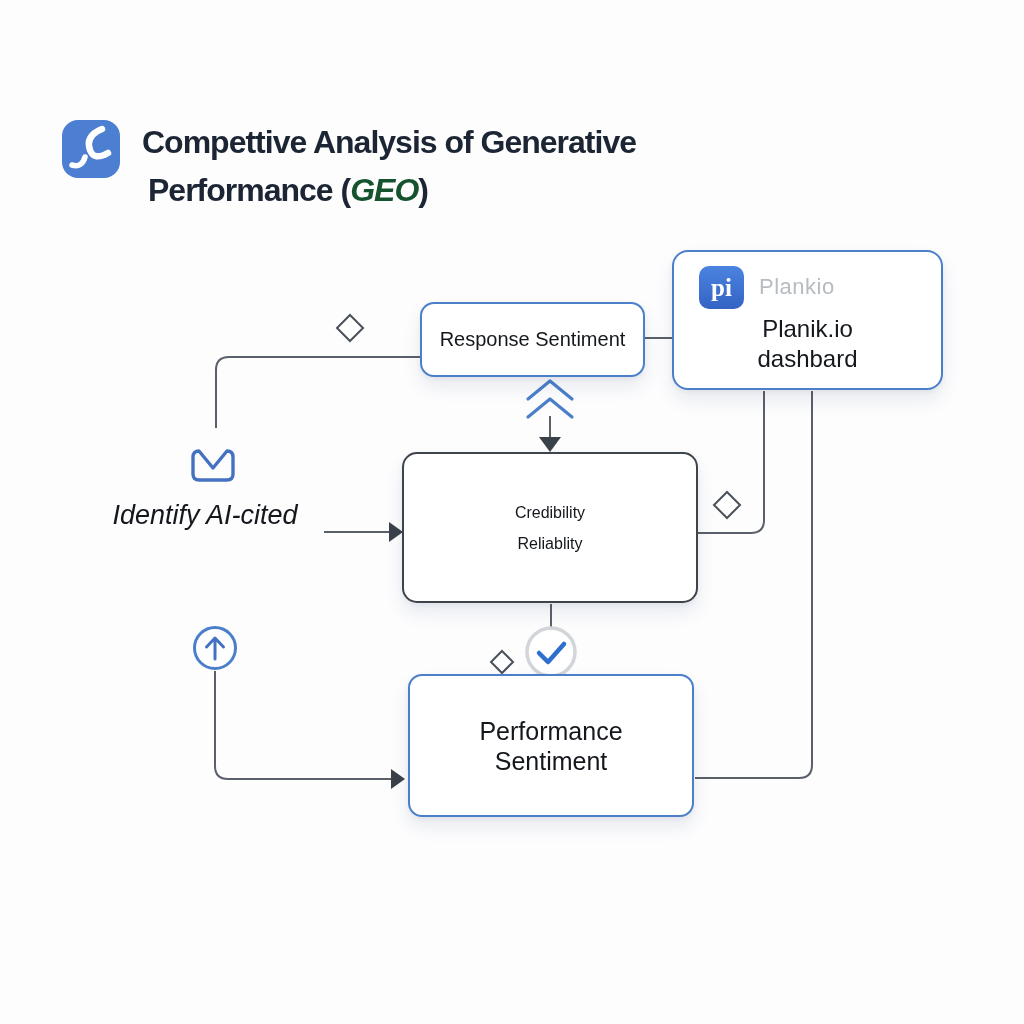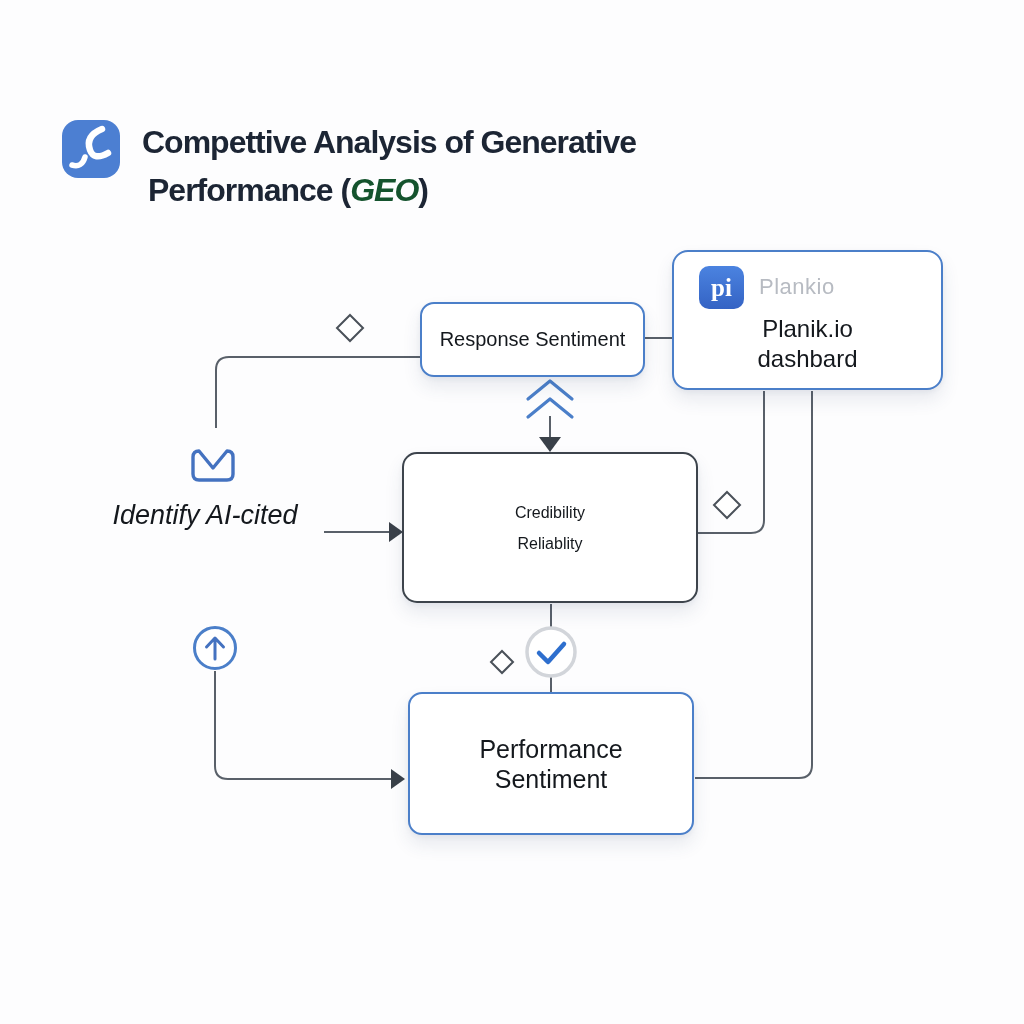--- a/index.html
+++ b/index.html
@@ -22,21 +22,21 @@
     position:absolute;background:#ffffff;box-sizing:border-box;
     display:flex;align-items:center;justify-content:center;
     text-align:center;
     box-shadow:0 10px 18px rgba(50,70,110,.10),0 2px 5px rgba(50,70,110,.06);
   }
   .blue-border{border:2px solid #4b7fc9;}
   .dark-border{border:2.5px solid #3d444c;}
   .node-response{left:420px;top:302px;width:225px;height:75px;border-radius:14px;font-size:20px;}
   .node-planik{left:672px;top:250px;width:271px;height:140px;border-radius:16px;}
   .node-credibility{left:402px;top:452px;width:296px;height:151px;border-radius:15px;font-size:16px;line-height:31px;}
-  .node-performance{left:408px;top:692px;width:286px;height:143px;border-radius:14px;font-size:25px;line-height:30px;}
+  .node-performance{left:408px;top:674px;width:286px;height:143px;border-radius:14px;font-size:25px;line-height:30px;}
   
   .pi-badge{
     position:absolute;left:25px;top:14px;width:45px;height:43px;border-radius:10px;
     background:linear-gradient(180deg,#4b83e0,#3463c4);
     color:#fff;font-size:25px;font-weight:700;
     display:flex;align-items:center;justify-content:center;font-family:Liberation Serif, serif;
   }
   .brand-ghost{position:absolute;left:85px;top:22px;font-size:22px;color:#b7bbc2;letter-spacing:.5px;}
   .planik-title{position:absolute;left:0;top:62px;width:100%;text-align:center;font-size:24px;line-height:30px;color:#14181d;}
   

